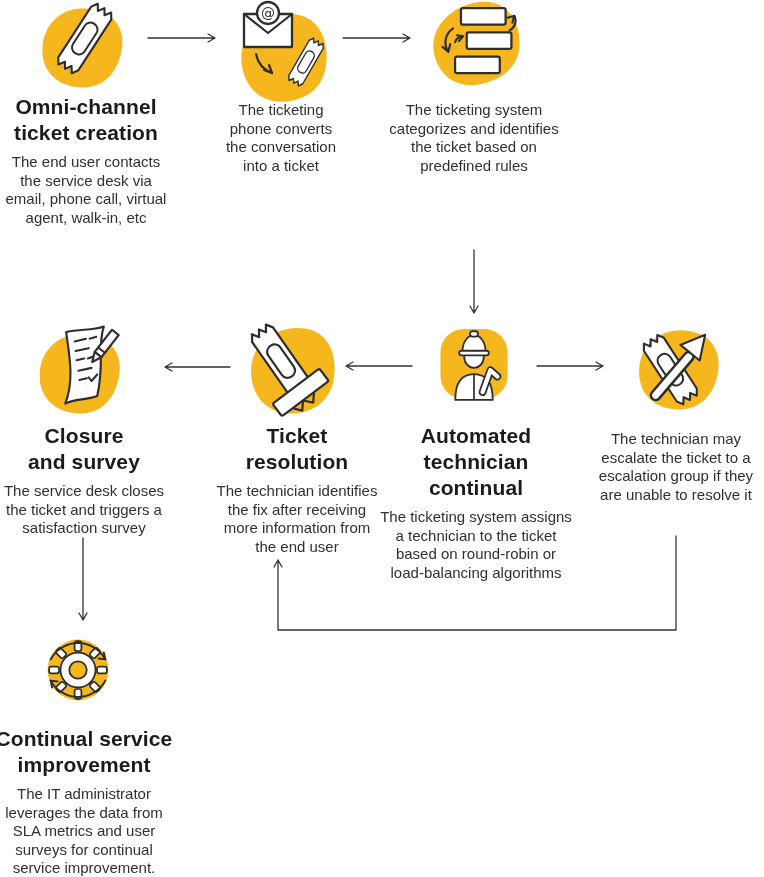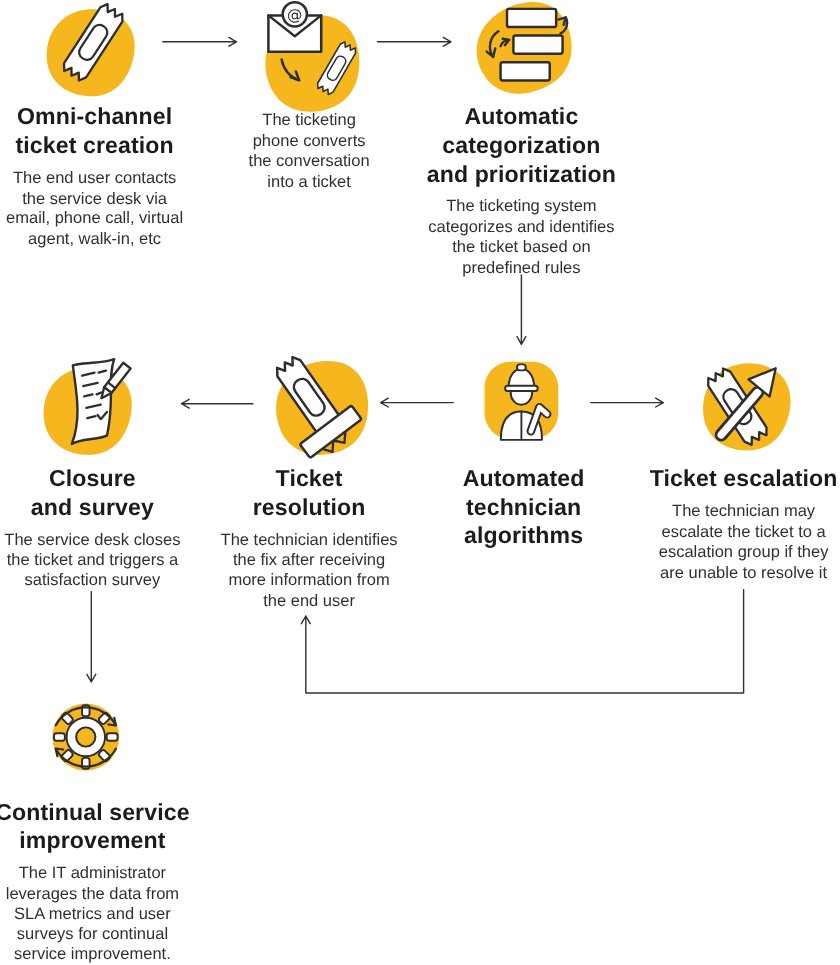--- a/index.html
+++ b/index.html
@@ -163,54 +163,54 @@
 </div>
 
 <div class="step" style="left:188px;top:94px;width:186px">
   <div class="step-desc">The ticketing
 phone converts
 the conversation
 into a ticket</div>
 </div>
 
 <div class="step" style="left:379px;top:94px;width:190px">
-  <div class="step-title">Automatic
-categorization
-and prioritization</div>
   <div class="step-desc">The ticketing system
 categorizes and identifies
 the ticket based on
 predefined rules</div>
 </div>
 
 <div class="step" style="left:-9px;top:423px;width:186px">
   <div class="step-title">Closure
 and survey</div>
   <div class="step-desc">The service desk closes
 the ticket and triggers a
 satisfaction survey</div>
 </div>
 
-<div class="step" style="left:188px;top:423px;width:186px">
+<div class="step" style="left:204px;top:423px;width:186px">
   <div class="step-title">Ticket
 resolution</div>
   <div class="step-desc">The technician identifies
 the fix after receiving
 more information from
 the end user</div>
 </div>
 
 <div class="step" style="left:376px;top:423px;width:200px">
   <div class="step-title">Automated
 technician
-algorithms</div>
+continual</div>
+  <div class="step-desc">The ticketing system assigns
+a technician to the ticket
+based on round-robin or
+load-balancing algorithms</div>
 </div>
 
 <div class="step" style="left:587px;top:423px;width:178px">
-  <div class="step-title">Ticket escalation</div>
   <div class="step-desc">The technician may
 escalate the ticket to a
 escalation group if they
 are unable to resolve it</div>
 </div>
 
 <div class="step" style="left:-11px;top:726px;width:190px">
   <div class="step-title">Continual service
 improvement</div>
   <div class="step-desc">The IT administrator

